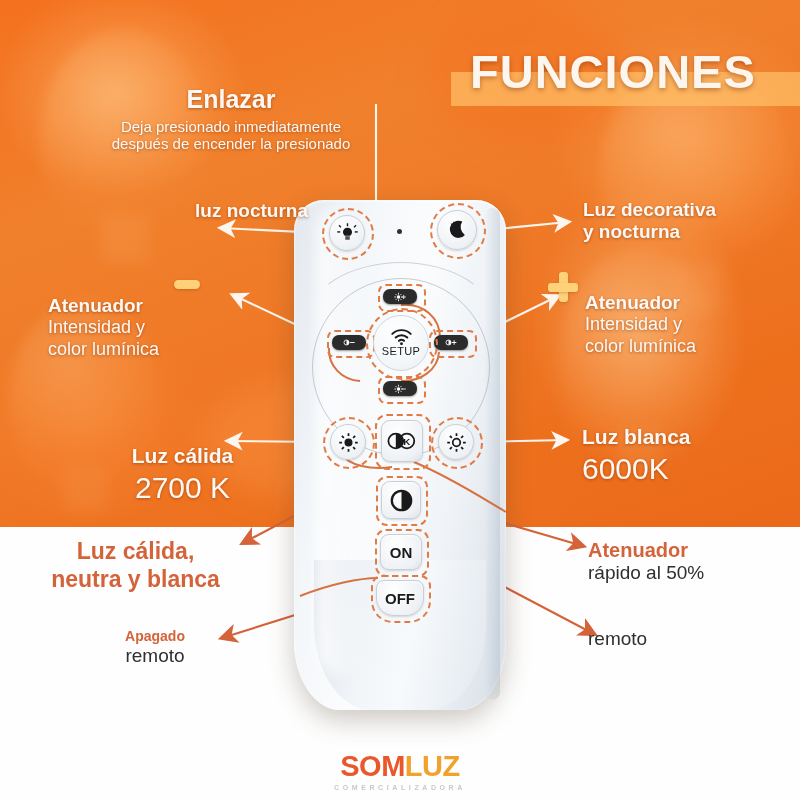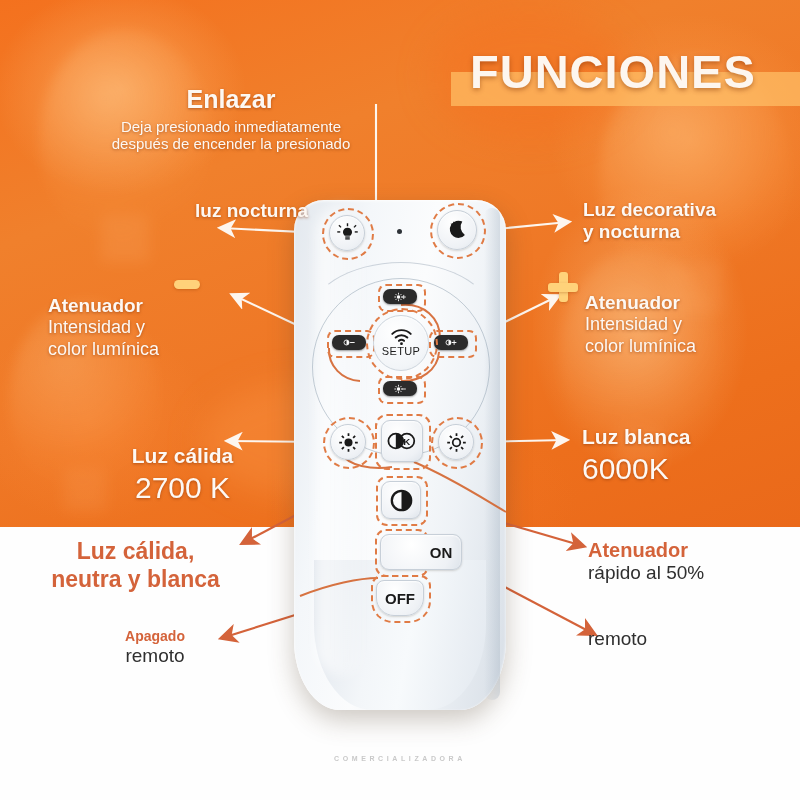--- a/index.html
+++ b/index.html
@@ -339,21 +339,21 @@
 
   <div class="dash-rect" style="left:376px;top:476px;width:48px;height:46px;border-radius:11px;"></div>
   <div class="rect-btn" style="left:381px;top:481px;width:38px;height:36px;">
     <svg width="25" height="25" viewBox="0 0 24 24">
       <circle cx="12" cy="12" r="9.3" fill="none" stroke="#1a1a1a" stroke-width="2.2"></circle>
       <path d="M12 2.7a9.3 9.3 0 0 1 0 18.6z" fill="#1a1a1a"></path>
     </svg>
   </div>
 
   <div class="dash-rect" style="left:375px;top:529px;width:50px;height:44px;border-radius:11px;"></div>
-  <div class="rect-btn" style="left:380px;top:534px;width:40px;height:34px;font-size:15px;padding-left:40px;">ON</div>
+  <div class="rect-btn" style="left:380px;top:534px;width:40px;height:34px;font-size:15px;">ON</div>
 
   <div class="dash-rect" style="left:371px;top:575px;width:56px;height:44px;border-radius:11px 11px 22px 22px;"></div>
   <div class="rect-btn" style="left:376px;top:580px;width:46px;height:34px;font-size:15px;border-radius:8px 8px 18px 18px;">OFF</div>
 
   <div class="lbl" style="left:86px;top:85px;width:290px;text-align:center;">
     <div class="hd" style="font-size:25px;">Enlazar</div>
     <div class="sb" style="font-size:15px;margin-top:3px;">Deja presionado inmediatamente</div>
     <div class="sb" style="font-size:15px;">después de encender la presionado</div>
   </div>
 
@@ -403,16 +403,17 @@
   <div class="lblw" style="left:60px;top:628px;width:190px;text-align:center;">
     <div class="hd" style="font-size:14px;">Apagado</div>
     <div class="sb" style="font-size:19px;">remoto</div>
   </div>
 
   <div class="lblw" style="left:588px;top:628px;width:200px;text-align:left;">
     <div class="sb" style="font-size:19px;">remoto</div>
   </div>
 
   <div class="logo">
+    <div class="logo-main"><span class="logo-som">SOM</span><span class="logo-luz">LUZ</span></div>
     <div class="logo-sub">COMERCIALIZADORA</div>
   </div>
 
 </div>
 
 </body></html>

